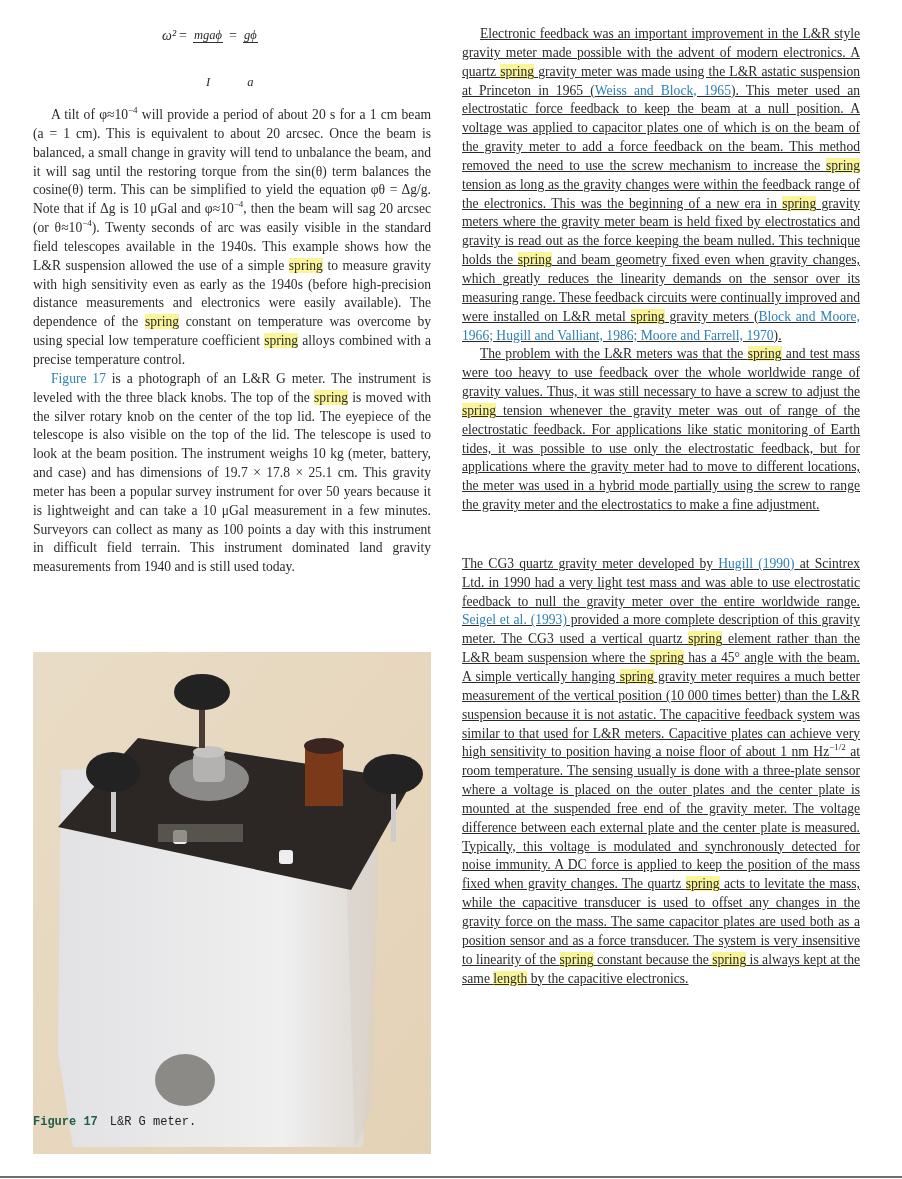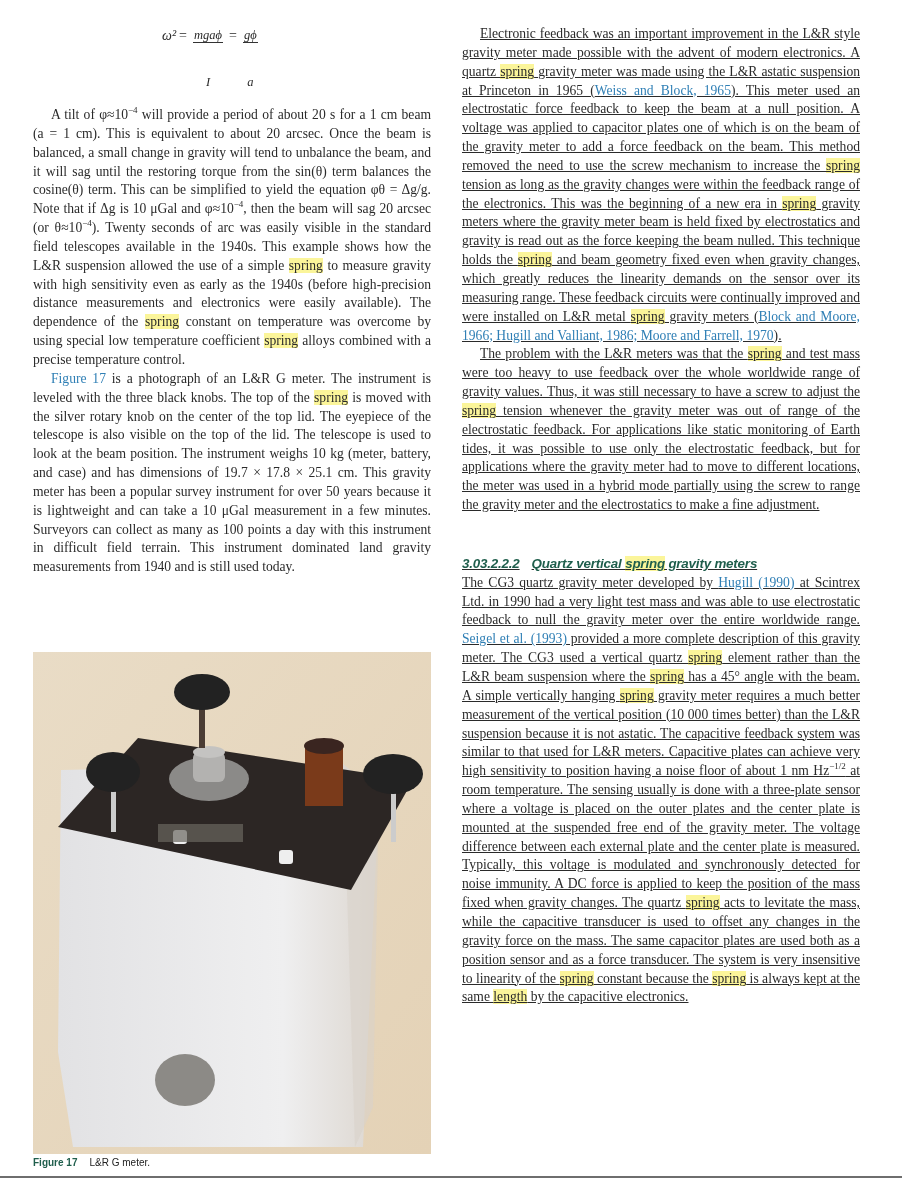--- a/index.html
+++ b/index.html
@@ -15,21 +15,21 @@
   p { margin:0; }
   .indent { text-indent:18px; }
   .hl { background:#fbf59a; }
   .ref { color:#2f7fb5; }
   sup { font-size:9px; line-height:0; }
   .section-heading { font-family:"Liberation Sans", "DejaVu Sans", sans-serif; font-weight:bold; font-style:italic;
     color:#1f5e4c; font-size:13.4px; letter-spacing:-0.2px; margin:0; }
   .section-heading .num { margin-right:12px; }
   .figure { position:absolute; left:33px; top:652px; width:398px; height:502px; overflow:hidden;
     background:#e7dccb; }
-  .caption { position:absolute; left:33px; top:1157px; font-family:Liberation Sans, sans-serif; font-size:10px; color:#222; }
+  .caption { position:absolute; left:33px; top:1115px; font-family:Liberation Mono, monospace; font-size:12px; color:#222; }
   .caption .label { color:#1f5e4c; font-weight:bold; margin-right:12px; }
   .bottom-rule { position:absolute; left:0; top:1176px; width:902px; height:2px; background:#6e6e6e; }
 </style>
 </head>
 <body>
 
 <div class="eq">
   <span>ω²</span>
   <span class="op">=</span>
   <span class="frac">
@@ -45,23 +45,20 @@
 
 <div class="col col-left" style="top:65px;margin-top:41px;">
   <p class="indent"><span>A tilt of φ≈10</span><sup>−4</sup><span> will provide a period of about 20 s for a 1 cm beam (a = 1 cm). This is equivalent to about 20 arcsec. Once the beam is balanced, a small change in gravity will tend to unbalance the beam, and it will sag until the restoring torque from the sin(θ) term balances the cosine(θ) term. This can be simplified to yield the equation φθ = Δg/g. Note that if Δg is 10 μGal and φ≈10</span><sup>−4</sup><span>, then the beam will sag 20 arcsec (or θ≈10</span><sup>−4</sup><span>). Twenty seconds of arc was easily visible in the standard field telescopes available in the 1940s. This example shows how the L&amp;R suspension allowed the use of a simple </span><span class="hl">spring</span><span> to measure gravity with high sensitivity even as early as the 1940s (before high-precision distance measurements and electronics were easily available). The dependence of the </span><span class="hl">spring</span><span> constant on temperature was overcome by using special low temperature coefficient </span><span class="hl">spring</span><span> alloys combined with a precise temperature control.</span></p>
   <p class="indent"><a class="ref">Figure 17</a><span> is a photograph of an L&amp;R G meter. The instrument is leveled with the three black knobs. The top of the </span><span class="hl">spring</span><span> is moved with the silver rotary knob on the center of the top lid. The eyepiece of the telescope is also visible on the top of the lid. The telescope is used to look at the beam position. The instrument weighs 10 kg (meter, battery, and case) and has dimensions of 19.7 × 17.8 × 25.1 cm. This gravity meter has been a popular survey instrument for over 50 years because it is lightweight and can take a 10 μGal measurement in a few minutes. Surveyors can collect as many as 100 points a day with this instrument in difficult field terrain. This instrument dominated land gravity measurements from 1940 and is still used today.</span></p>
 </div>
 
 <div class="col col-right" style="top:25px;text-decoration:underline;">
   <p class="indent"><span>Electronic feedback was an important improvement in the L&amp;R style gravity meter made possible with the advent of modern electronics. A quartz </span><span class="hl">spring</span><span> gravity meter was made using the L&amp;R astatic suspension at Princeton in 1965 (</span><a class="ref">Weiss and Block, 1965</a><span>). This meter used an electrostatic force feedback to keep the beam at a null position. A voltage was applied to capacitor plates one of which is on the beam of the gravity meter to add a force feedback on the beam. This method removed the need to use the screw mechanism to increase the </span><span class="hl">spring</span><span> tension as long as the gravity changes were within the feedback range of the electronics. This was the beginning of a new era in </span><span class="hl">spring</span><span> gravity meters where the gravity meter beam is held fixed by electrostatics and gravity is read out as the force keeping the beam nulled. This technique holds the </span><span class="hl">spring</span><span> and beam geometry fixed even when gravity changes, which greatly reduces the linearity demands on the sensor over its measuring range. These feedback circuits were continually improved and were installed on L&amp;R metal </span><span class="hl">spring</span><span> gravity meters (</span><a class="ref">Block and Moore, 1966; Hugill and Valliant, 1986; Moore and Farrell, 1970</a><span>).</span></p>
   <p class="indent"><span>The problem with the L&amp;R meters was that the </span><span class="hl">spring</span><span> and test mass were too heavy to use feedback over the whole worldwide range of gravity values. Thus, it was still necessary to have a screw to adjust the </span><span class="hl">spring</span><span> tension whenever the gravity meter was out of range of the electrostatic feedback. For applications like static monitoring of Earth tides, it was possible to use only the electrostatic feedback, but for applications where the gravity meter had to move to different locations, the meter was used in a hybrid mode partially using the screw to range the gravity meter and the electrostatics to make a fine adjustment.</span></p>
   <div style="height:40px;"></div>
-  <h4 class="section-heading">
-    <span class="num">3.03.2.2.2</span><span>Quartz vertical </span><span class="hl">spring</span><span> gravity meters</span>
-  </h4>
   <p><span>The CG3 quartz gravity meter developed by </span><a class="ref">Hugill (1990)</a><span> at Scintrex Ltd. in 1990 had a very light test mass and was able to use electrostatic feedback to null the gravity meter over the entire worldwide range. </span><a class="ref">Seigel et al. (1993)</a><span> provided a more complete description of this gravity meter. The CG3 used a vertical quartz </span><span class="hl">spring</span><span> element rather than the L&amp;R beam suspension where the </span><span class="hl">spring</span><span> has a 45° angle with the beam. A simple vertically hanging </span><span class="hl">spring</span><span> gravity meter requires a much better measurement of the vertical position (10 000 times better) than the L&amp;R suspension because it is not astatic. The capacitive feedback system was similar to that used for L&amp;R meters. Capacitive plates can achieve very high sensitivity to position having a noise floor of about 1 nm Hz</span><sup>−1/2</sup><span> at room temperature. The sensing usually is done with a three-plate sensor where a voltage is placed on the outer plates and the center plate is mounted at the suspended free end of the gravity meter. The voltage difference between each external plate and the center plate is measured. Typically, this voltage is modulated and synchronously detected for noise immunity. A DC force is applied to keep the position of the mass fixed when gravity changes. The quartz </span><span class="hl">spring</span><span> acts to levitate the mass, while the capacitive transducer is used to offset any changes in the gravity force on the mass. The same capacitor plates are used both as a position sensor and as a force transducer. The system is very insensitive to linearity of the </span><span class="hl">spring</span><span> constant because the </span><span class="hl">spring</span><span> is always kept at the same </span><span class="hl">length</span><span> by the capacitive electronics.</span></p>
 </div>
 
 <div class="figure">
   <svg width="398" height="502" viewBox="0 0 398 502">
     <defs>
       <linearGradient id="bg" x1="0" y1="0" x2="1" y2="1">
         <stop offset="0" stop-color="#e9dcc6"></stop>
         <stop offset="1" stop-color="#e4d2b6"></stop>
       </linearGradient>

